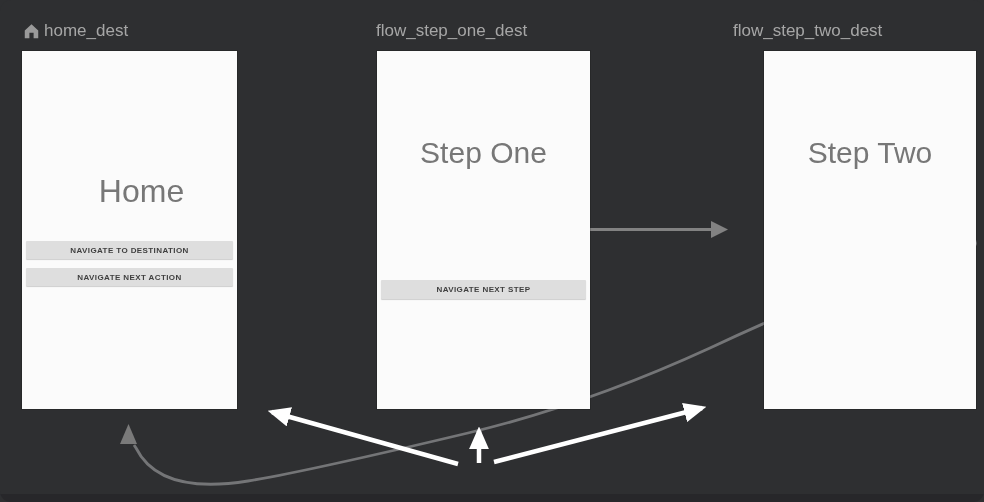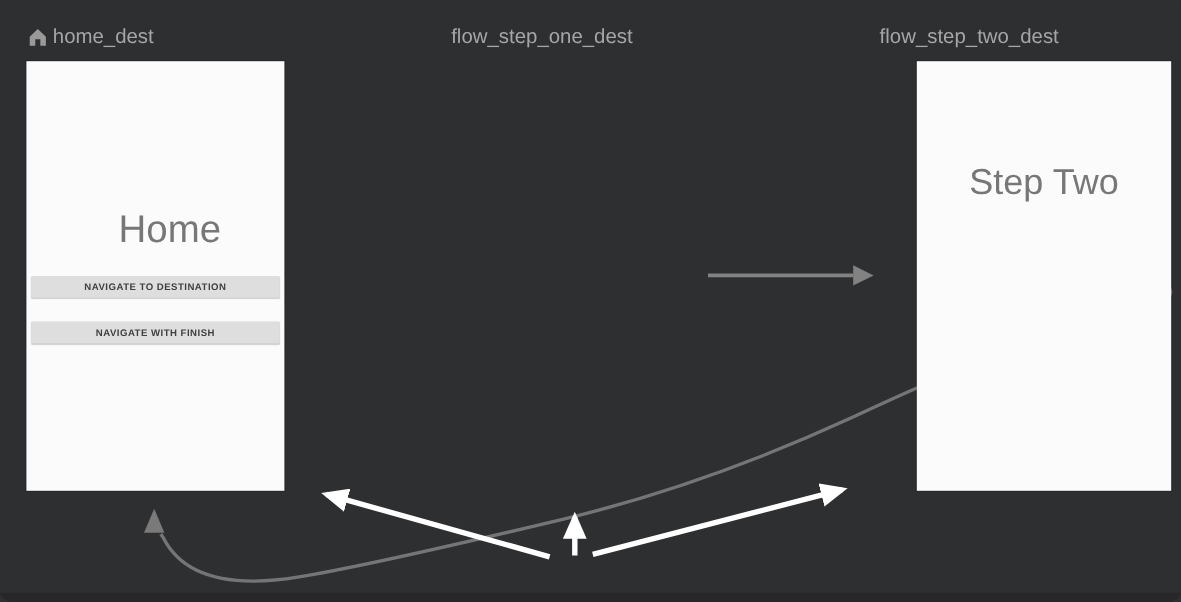--- a/index.html
+++ b/index.html
@@ -24,21 +24,21 @@
   .t-home{top:124px;font-size:32px;padding-left:24px;}
   .t-step{top:87px;font-size:30px;}
   .btn{
     position:absolute;left:4px;right:4px;height:18px;
     background:#dedede;color:#3f3f3f;
     font-size:8px;font-weight:bold;letter-spacing:0.4px;
     display:flex;align-items:center;justify-content:center;
     border-radius:1px;box-shadow:0 1px 1px rgba(0,0,0,0.18);
     white-space:nowrap;
   }
-  .b0-0{top:179px;}
+  .b0-0{top:190px;}
   .b0-1{top:217px;}
   .b-bottom{top:229px;height:19px;}
   .destlabel{
     position:absolute;top:22px;z-index:2;color:#a6a6a6;font-size:17px;
     line-height:17px;display:flex;align-items:center;gap:4px;white-space:nowrap;
   }
   .l0{left:23px;}
   .l1{left:376px;align-items:flex-end;}
   .l2{left:733px;}
   .destlabel svg{display:block;}
@@ -76,23 +76,27 @@
   <div class="destlabel l1">
     <span>flow_step_one_dest</span>
   </div>
   <div class="destlabel l2">
     <span>flow_step_two_dest</span>
   </div>
 
   <div class="dest d0">
     <div class="title t-home">Home</div>
     <div class="btn b0-0">NAVIGATE TO DESTINATION</div>
-    <div class="btn b0-1">NAVIGATE WITH FINISH</div>
+    <div class="btn b0-1">NAVIGATE NEXT ACTION</div>
   </div>
 
+  <div class="dest d1">
+    <div class="title t-step">Step One</div>
+    <div class="btn b-bottom">NAVIGATE NEXT STEP</div>
+  </div>
 
   <div class="dest d2">
     <div class="title t-step">Step Two</div>
   </div>
 
   <svg id="arrows-front" class="layer" viewBox="0 0 984 502">
     <defs>
       <marker id="aw" markerWidth="5" markerHeight="4.4" refX="4" refY="2.2" orient="auto" markerUnits="strokeWidth">
         <path d="M0,0 L5,2.2 L0,4.4 Z" fill="#ffffff"></path>
       </marker>

